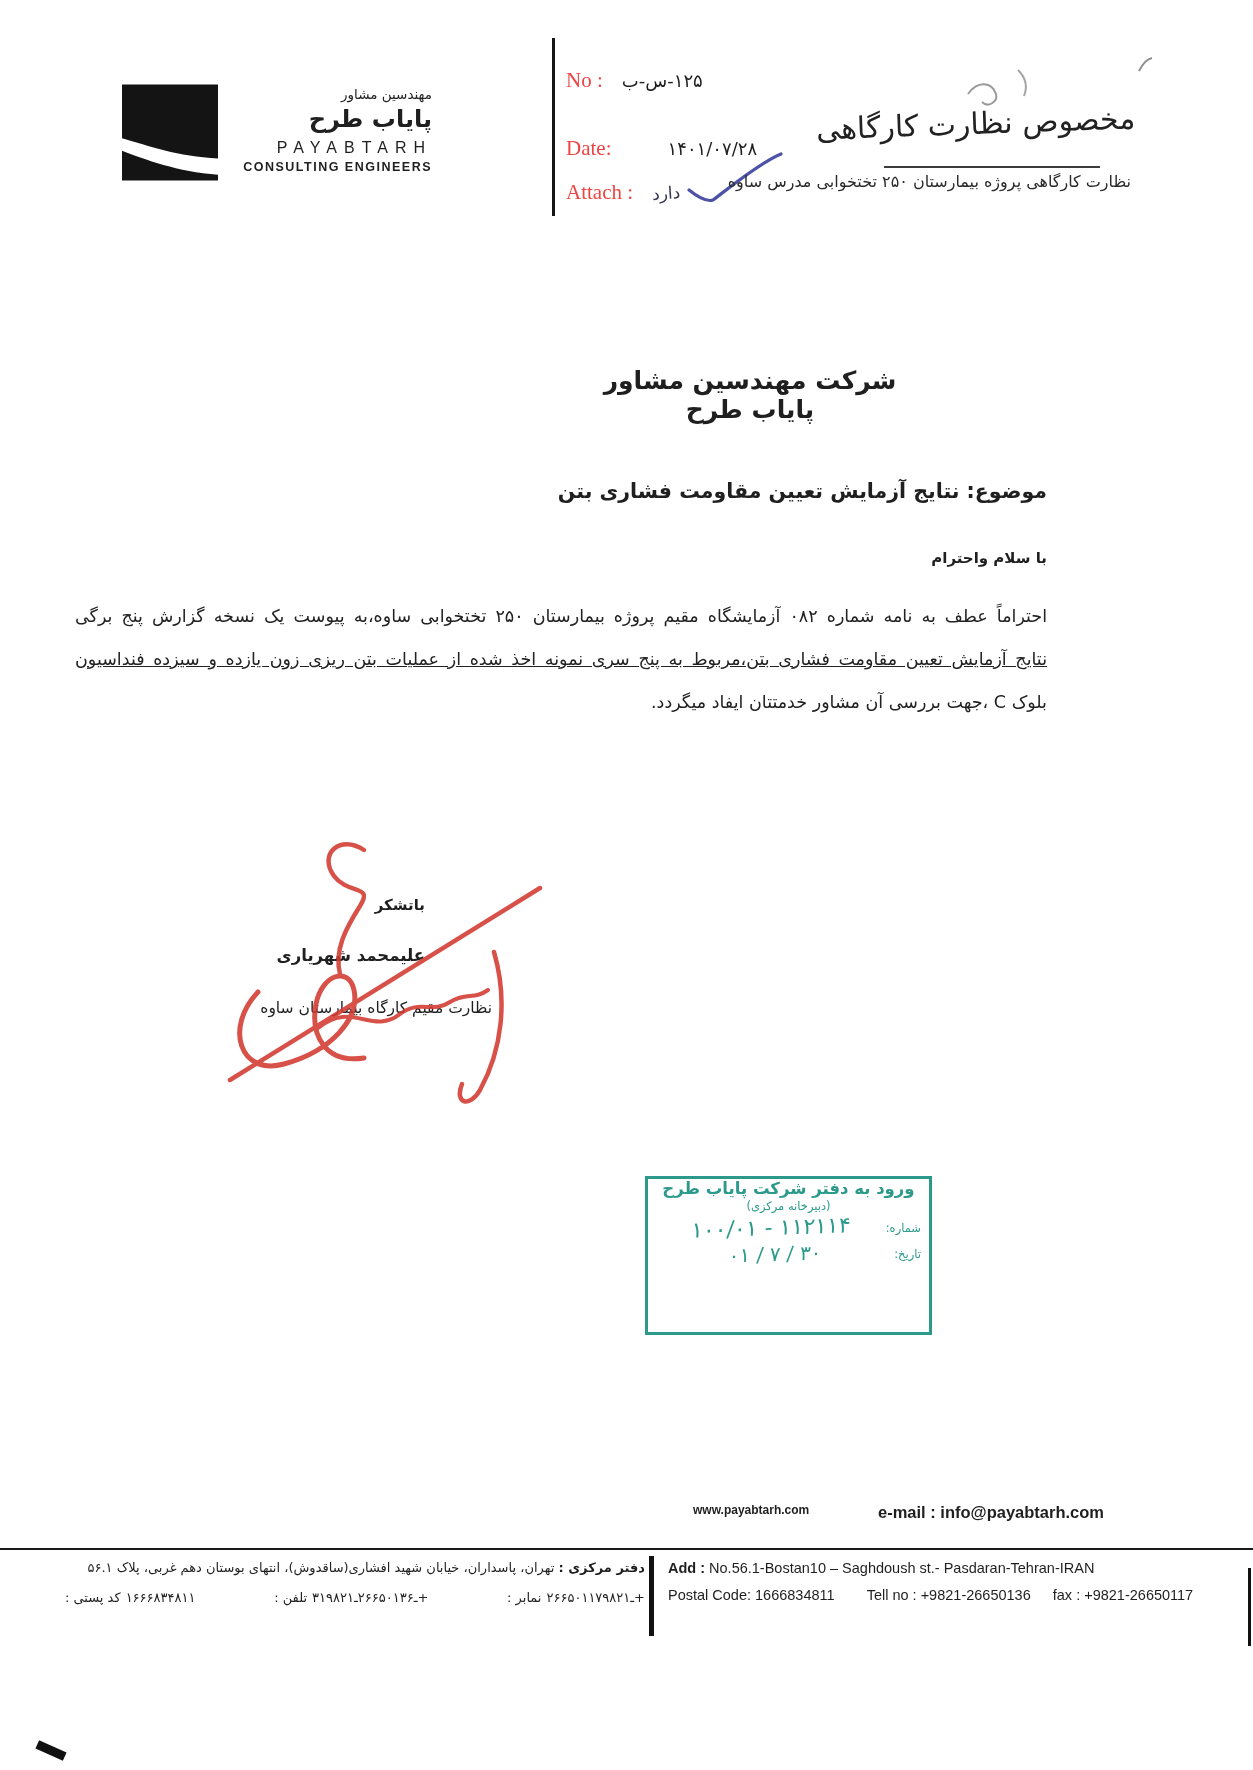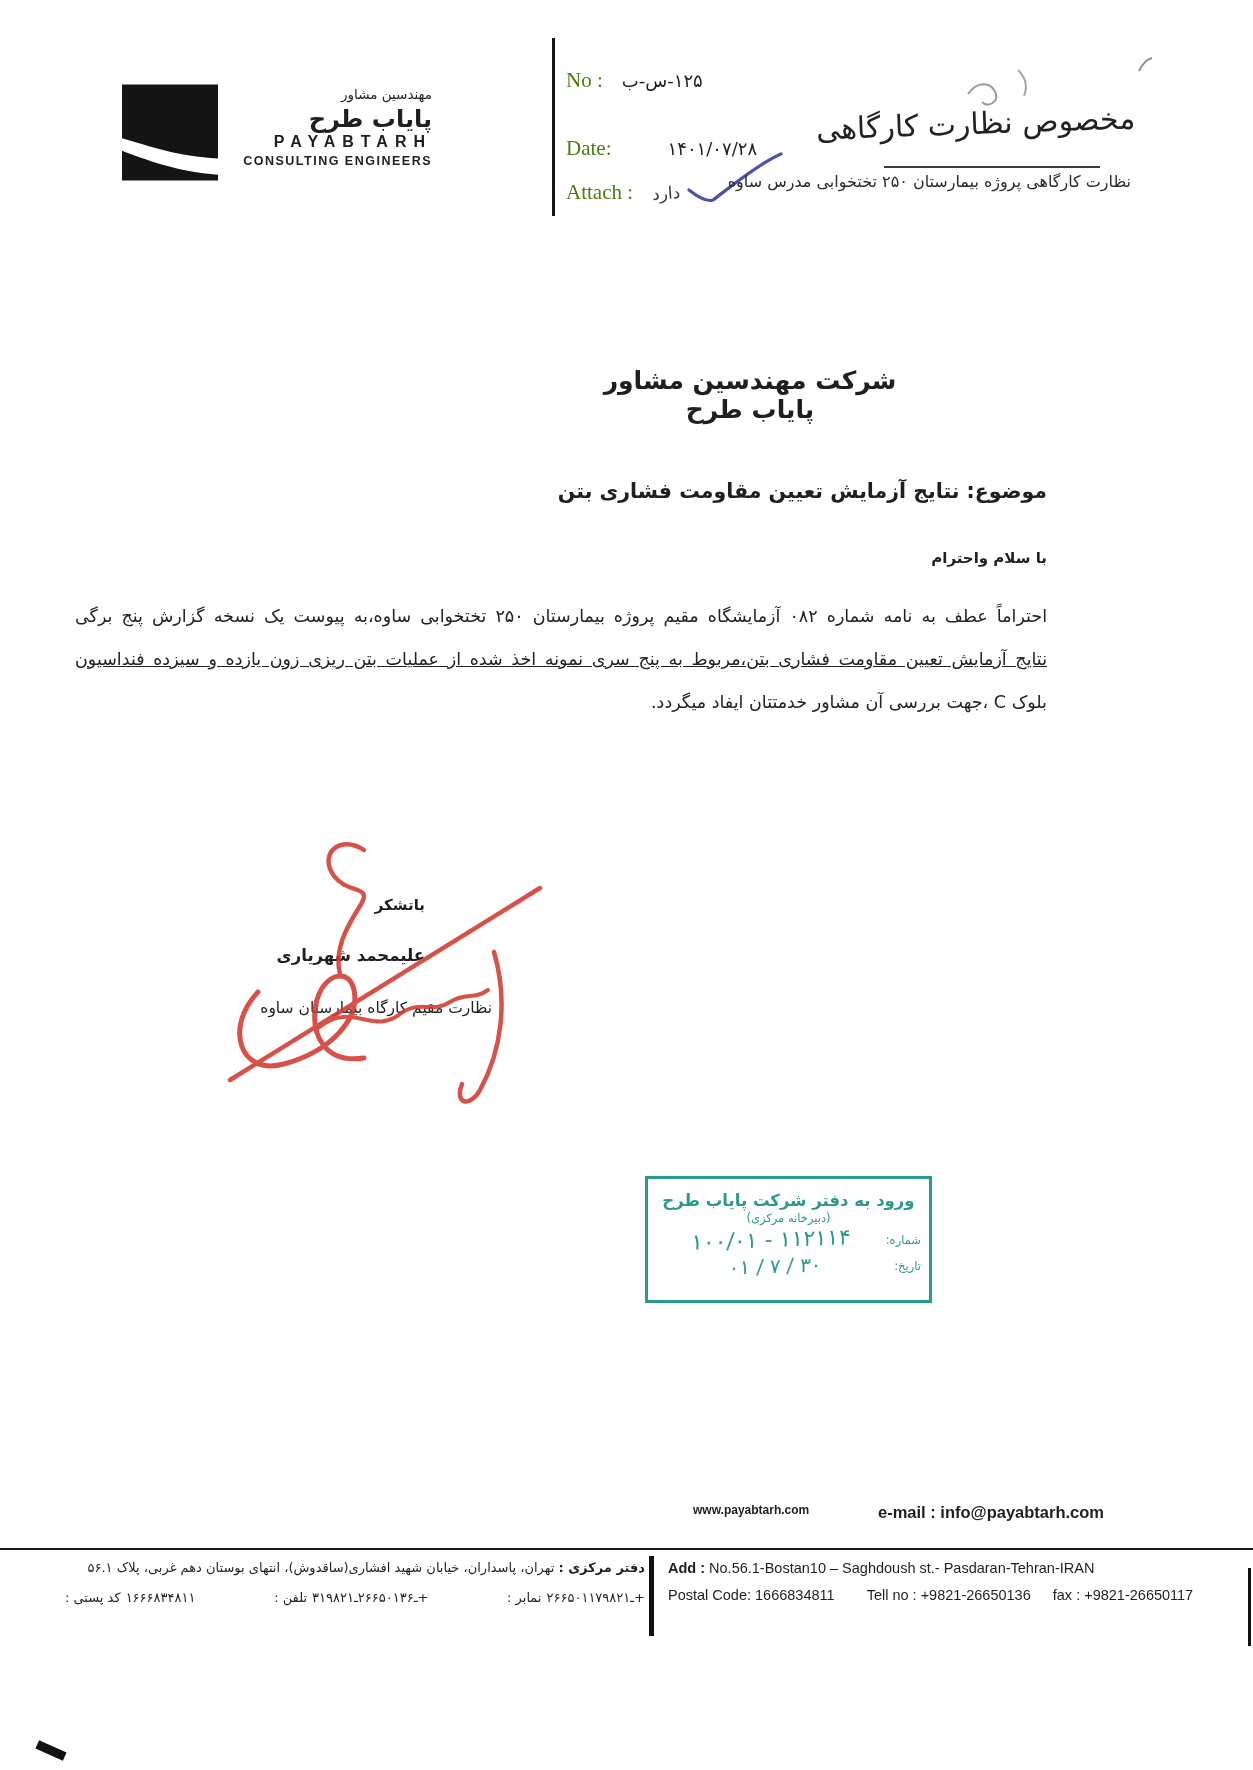--- a/index.html
+++ b/index.html
@@ -8,27 +8,27 @@
   .abs{position:absolute;}
   .rtl{direction:rtl;unicode-bidi:isolate;}
   .ltr{direction:ltr;unicode-bidi:isolate;}
   .b{font-weight:bold;}
 
   
   .logo-box{left:122px;top:84px;width:96px;height:97px;}
   .brand{left:210px;top:86px;width:222px;text-align:right;}
   .tagline{font-size:13.5px;letter-spacing:1px;}
   .brand-fa{font-size:24px;font-weight:bold;margin-top:3px;}
-  .brand-en{font-family:"Liberation Sans",sans-serif;font-weight:bold;font-size:16px;
-            letter-spacing:7px;white-space:nowrap;}
+  .brand-en{font-family:"Liberation Sans",sans-serif;font-weight:normal;font-size:16px;
+            letter-spacing:7px;margin-top:6px;white-space:nowrap;}
   .brand-en-sub{font-family:"Liberation Sans",sans-serif;font-weight:bold;font-size:12.5px;
             letter-spacing:1.5px;margin-top:3px;white-space:nowrap;}
   .meta-rule{left:552px;top:38px;width:3px;height:178px;background:#161616;}
   .meta-row{left:566px;white-space:nowrap;}
-  .meta-label{font-family:"Liberation Serif",serif;font-size:21px;color:#4d7c0f;}
+  .meta-label{font-family:"Liberation Serif",serif;font-size:21px;color:#ef4444;}
   .meta-value{font-size:18px;margin-left:14px;}
   .attach-value{color:#34344e;font-size:17px;display:inline-block;transform:rotate(-4deg);}
 
   
   .site-note-title{right:118px;top:106px;font-size:30px;white-space:nowrap;
                    transform:rotate(-2deg);color:#222;}
   .site-note-underline{left:884px;top:166px;width:216px;height:2px;background:#3c3c3c;}
   .site-note-sub{right:122px;top:172px;font-size:16px;white-space:nowrap;color:#2a2a2a;}
 
   
@@ -38,22 +38,22 @@
   .body-line{right:206px;width:972px;font-size:17.5px;line-height:28px;color:#222;}
   .jst{text-align:justify;text-align-last:justify;}
   .l1{top:602px;} .l2{top:645px;text-decoration:underline;} .l3{top:688px;text-align:right;}
 
   
   .thanks{right:828px;top:896px;font-size:15px;font-weight:bold;white-space:nowrap;text-align:center;}
   .signer-name{right:828px;top:946px;font-size:16.5px;font-weight:bold;white-space:nowrap;}
   .signer-title{right:761px;top:999px;font-size:15.5px;white-space:nowrap;}
 
   
-  .stamp{left:645px;top:1176px;width:287px;height:127px;border:3.5px solid #2b9a8b;
-         color:#2b9a8b;box-sizing:border-box;padding:12px 8px 2px 8px;}
+  .stamp{left:645px;top:1176px;width:287px;height:159px;border:3.5px solid #2b9a8b;
+         color:#2b9a8b;box-sizing:border-box;padding:0 8px 2px 8px;}
   .stamp-l1{text-align:center;font-size:16.5px;font-weight:bold;white-space:nowrap;}
   .stamp-l2{text-align:center;font-size:11.5px;margin-top:1px;}
   .stamp-row{display:flex;flex-direction:row-reverse;align-items:center;margin-top:2px;}
   .stamp-lbl{font-size:11.5px;white-space:nowrap;}
   .stamp-hand{flex:1;text-align:center;font-size:22px;white-space:nowrap;
               transform:rotate(-2deg) skewX(-6deg);}
   .stamp-hand2{font-size:20px;letter-spacing:6px;}
 
   
   .web{left:693px;top:1503px;font-size:12px;font-weight:bold;font-family:"Liberation Sans",sans-serif;}

